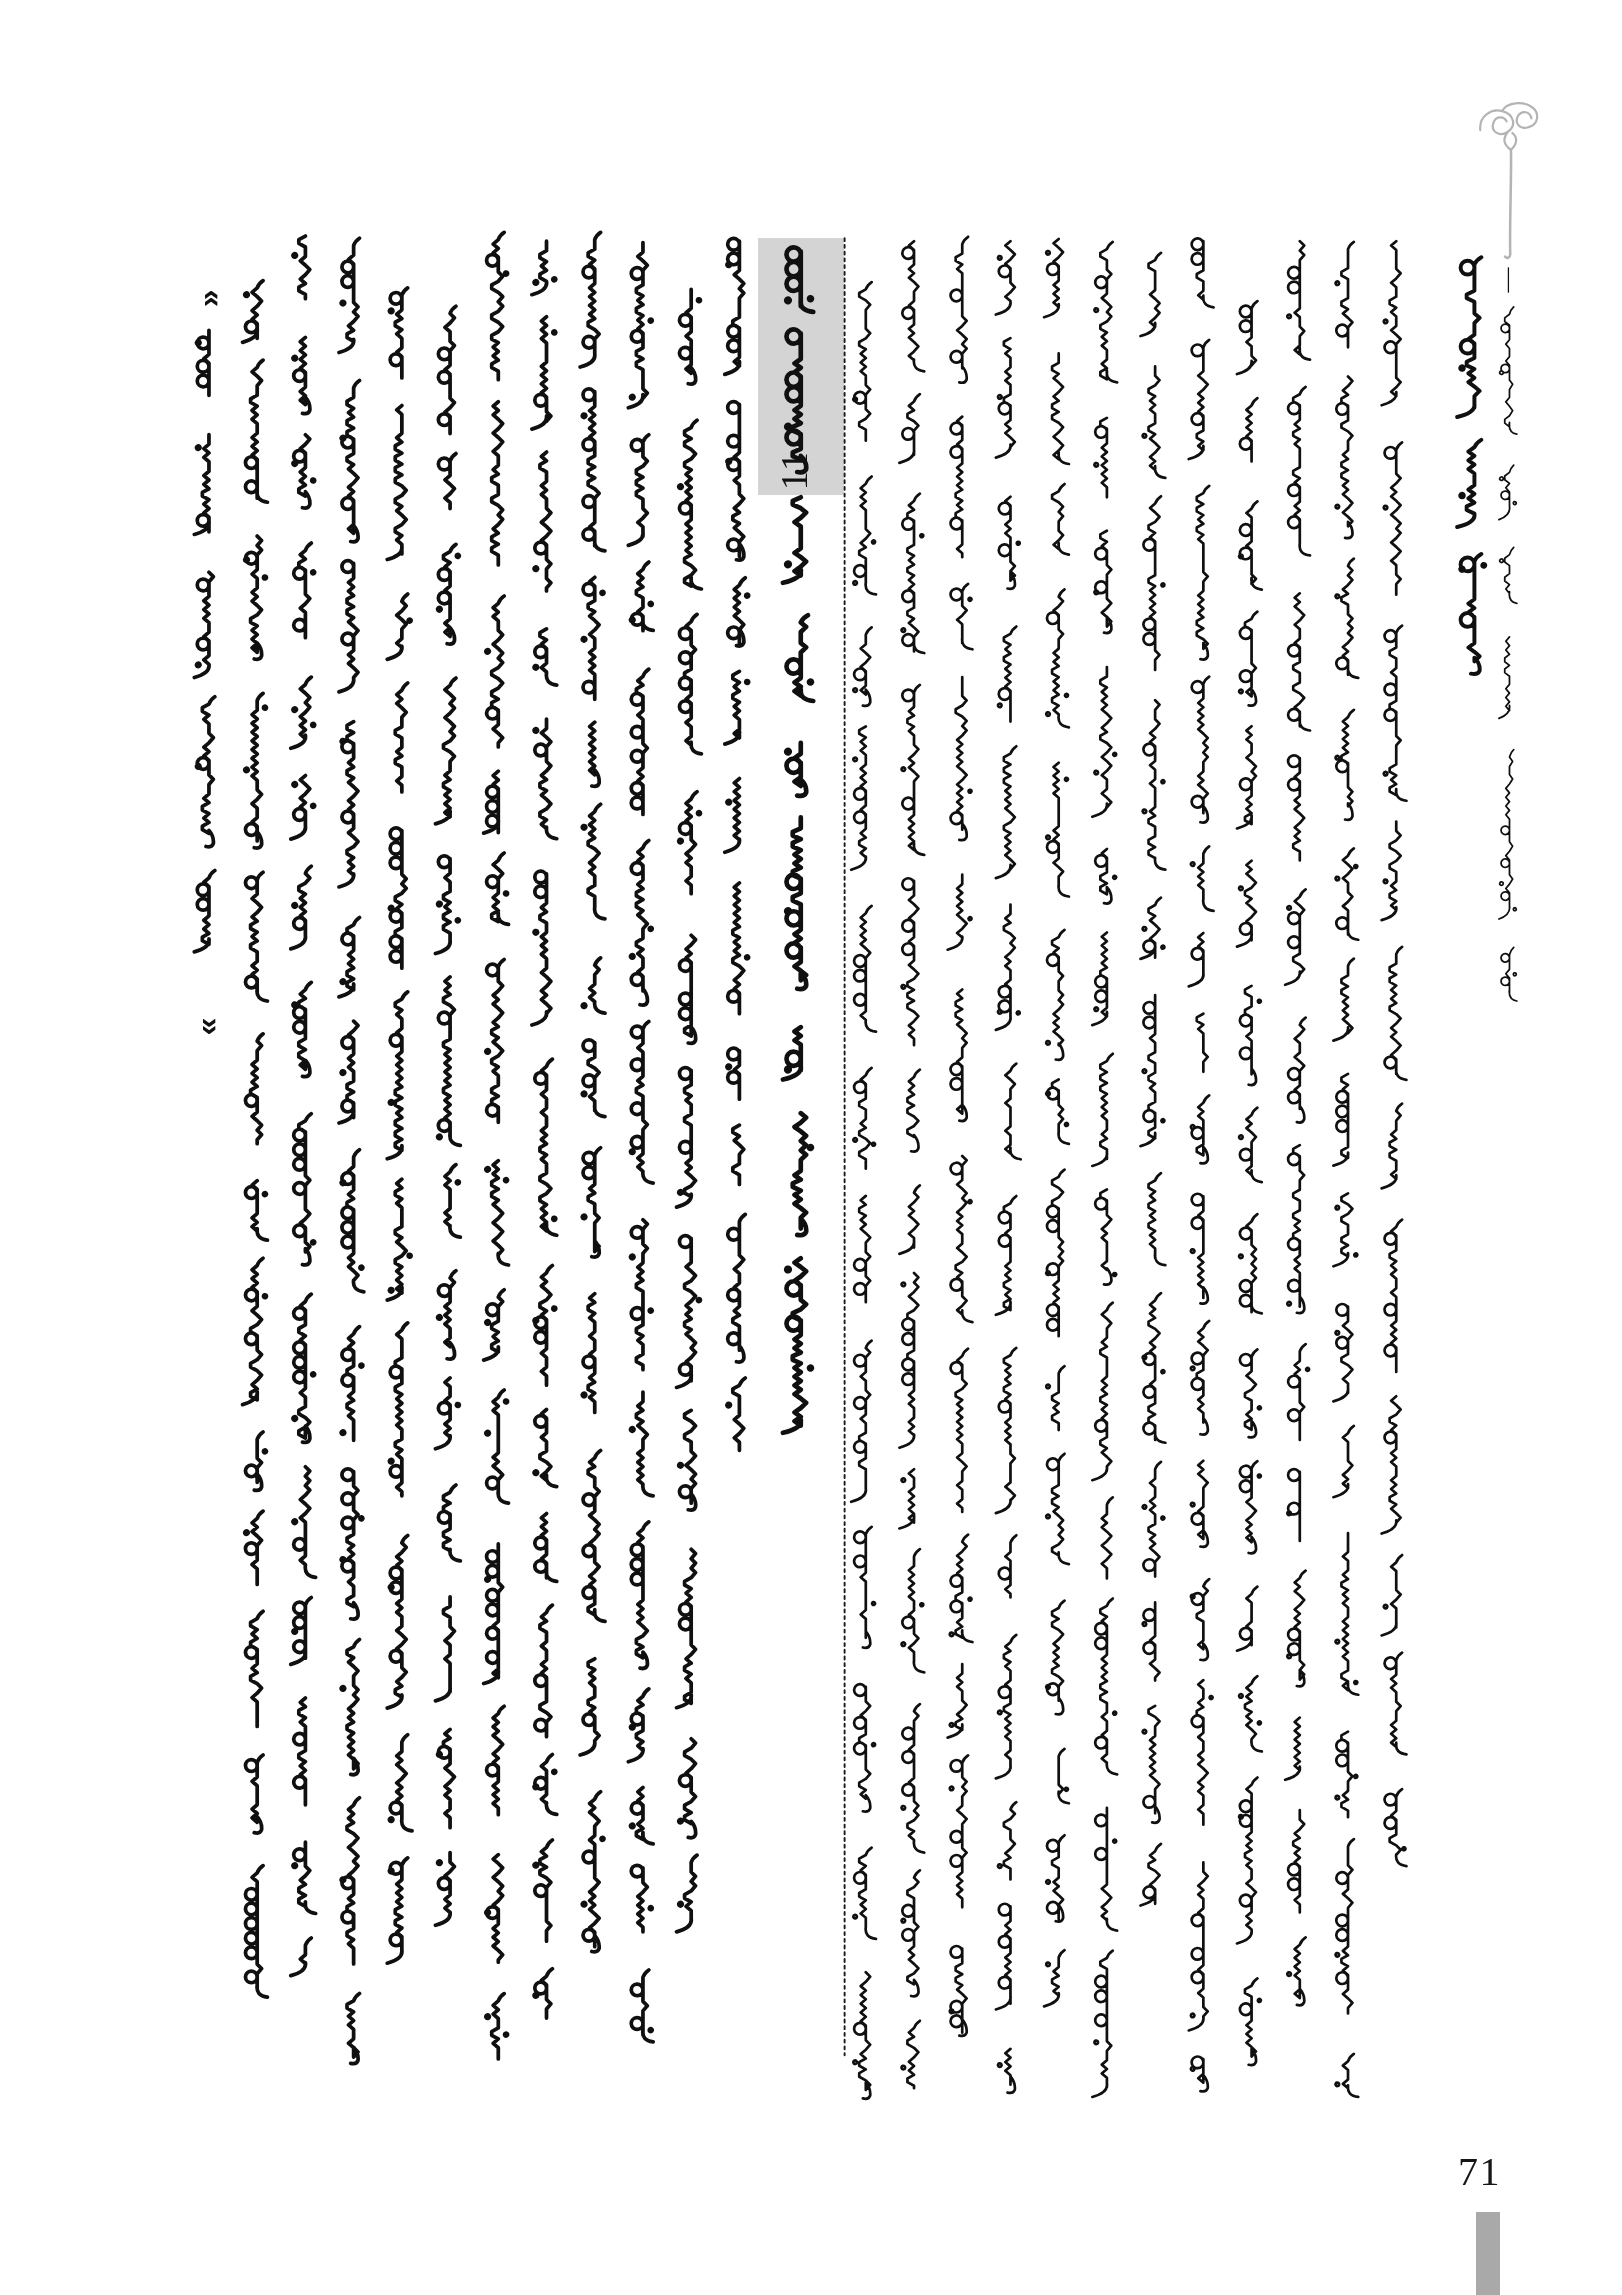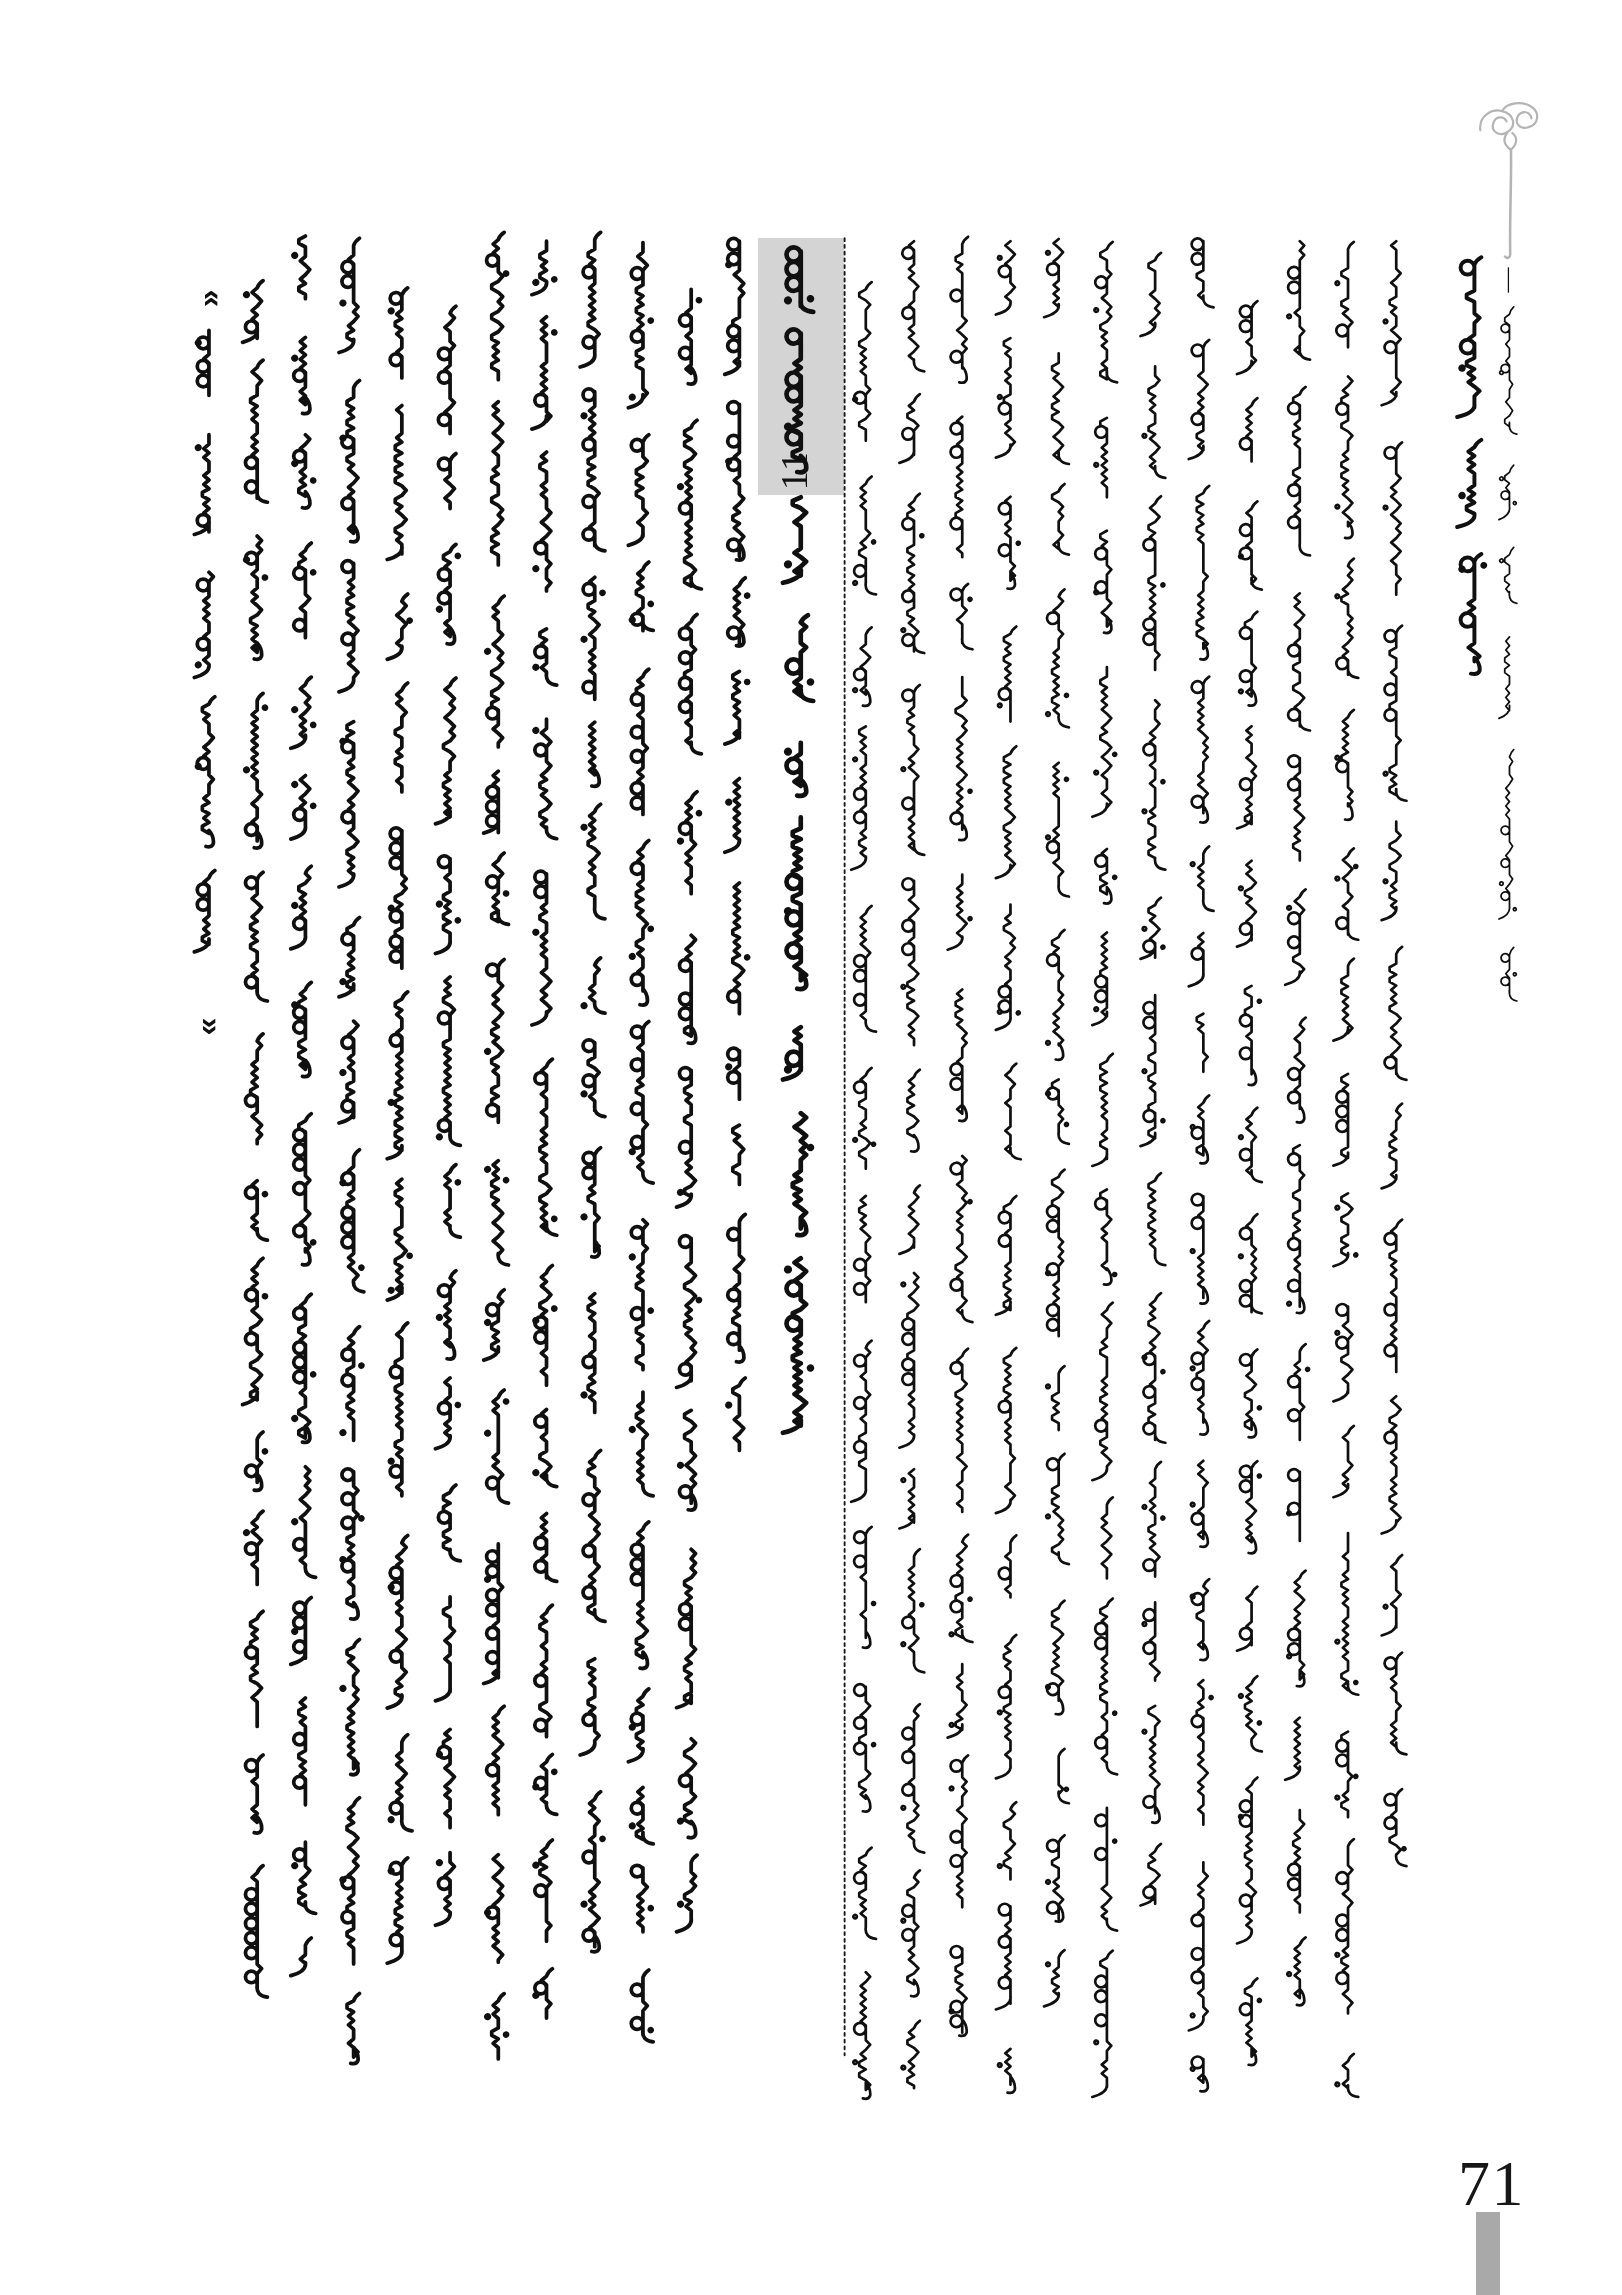--- a/index.html
+++ b/index.html
@@ -21,21 +21,21 @@
   }
   #lesson-num{width:47px;height:47px;font-size:38px;letter-spacing:1.5px;}
   #head-dash{
     position:absolute;z-index:3;width:26px;height:26px;
     display:flex;align-items:center;justify-content:center;
     transform:rotate(90deg);
     font-size:25px;color:#111;font-family:"Liberation Serif", serif;
   }
   #page-num{
     position:absolute;z-index:3;
-    font-size:64px;color:#161616;
+    font-size:40px;color:#161616;
     font-family:"Liberation Serif", serif;
     letter-spacing:1.5px;line-height:1;
   }
   #page-bar{position:absolute;z-index:3;}
   .quote-mark{
     position:absolute;z-index:3;
     width:35px;height:35px;
     display:flex;align-items:center;justify-content:center;
     transform:rotate(90deg);
     font-family:"Liberation Sans", sans-serif;

